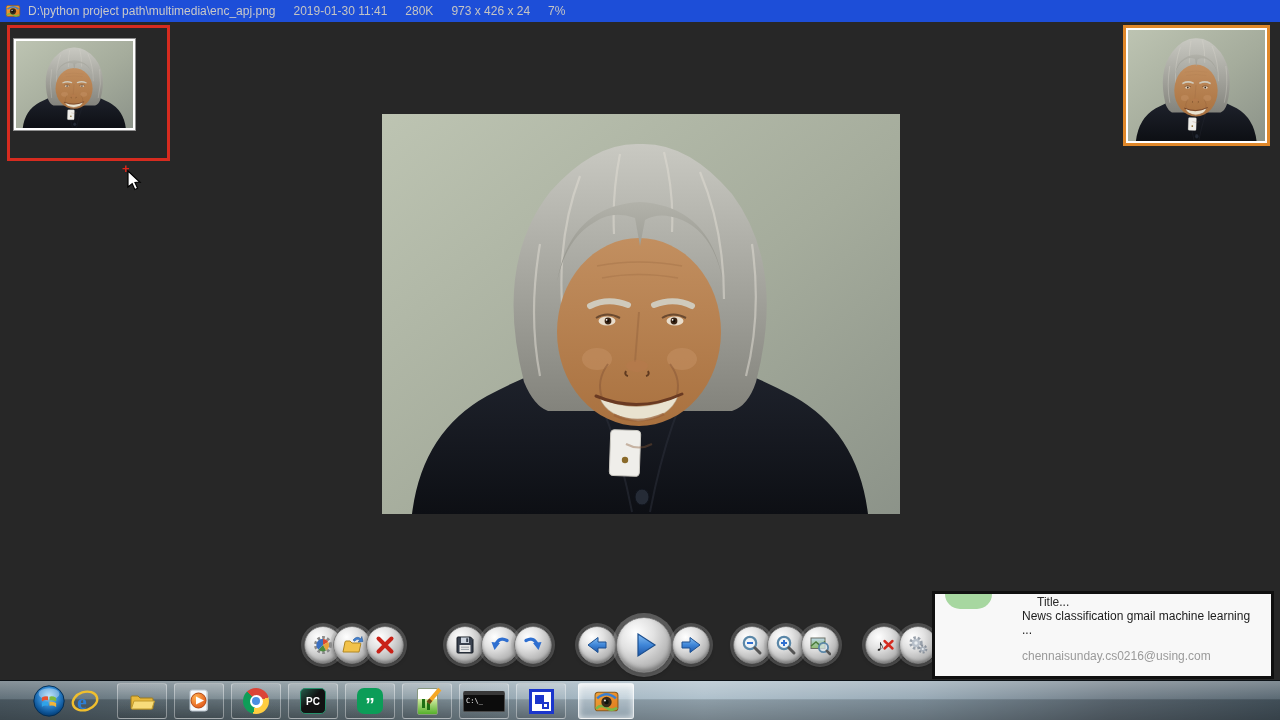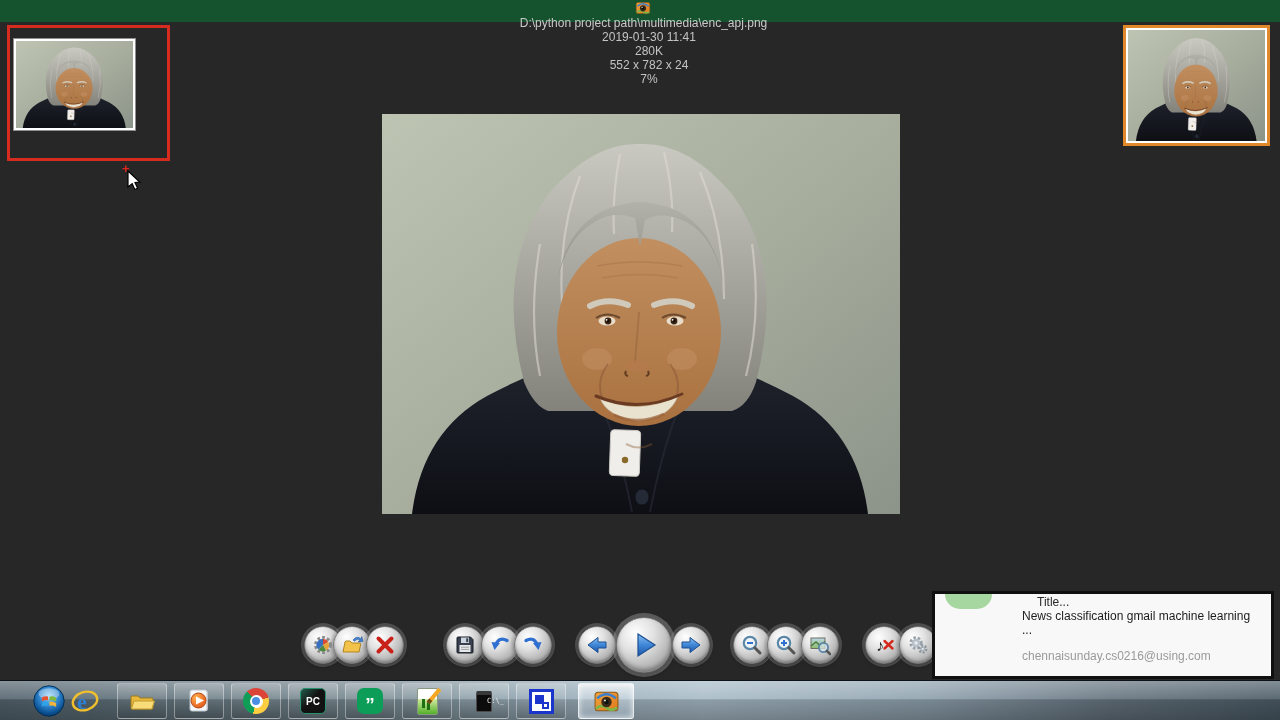--- a/index.html
+++ b/index.html
@@ -3,22 +3,22 @@
 <meta charset="utf-8">
 <style>
   * { margin:0; padding:0; box-sizing:border-box; }
   html,body { background:#000; }
   #screen {
     position:relative; width:1280px; height:720px; overflow:hidden;
     background:#272727; font-family:"Liberation Sans", sans-serif;
     -webkit-font-smoothing:antialiased;
   }
   
-  .titlebar{position:absolute;left:0;top:0;width:1280px;height:22px;background:#14532d;
-    display:flex;align-items:center;color:#c9c9c9;font-size:12px;z-index:3;flex-direction:column;}
+  .titlebar{position:absolute;left:0;top:0;width:1280px;height:22px;background:#1d4ed8;
+    display:flex;align-items:center;color:#c9c9c9;font-size:12px;z-index:3;}
   .titlebar .app-ic{margin-left:5px;width:16px;height:16px;flex:0 0 auto;}
   .tpath{margin-left:7px;white-space:nowrap;}
   .tmeta{margin-left:18px;white-space:nowrap;color:#c4c4c4;}
   .winctl{position:absolute;top:0;height:22px;width:30px;display:flex;align-items:center;justify-content:center;
     color:#8f8f8f;font-size:12px;}
   .ctl-min{left:1196px;} .ctl-res{left:1228px;} .ctl-cls{left:1252px;}
   
   .sel-box{position:absolute;left:7px;top:25px;width:163px;height:136px;border:3px solid #d62b1f;z-index:4;}
   .thumb-frame{position:absolute;left:3px;top:10px;width:123px;height:93px;background:#fff;
     border:1px solid #8f8f8f;padding:2px;}
@@ -71,23 +71,23 @@
     display:flex;align-items:center;justify-content:center;border:1px solid #27906c;
     background-image:linear-gradient(135deg, rgba(60,205,160,.4), rgba(0,0,0,0) 45%);}
   .hang{width:26px;height:26px;background:#0c9d58;border-radius:7px;color:#fff;font-size:19px;font-weight:bold;
     display:flex;align-items:center;justify-content:center;line-height:10px;padding-top:8px;}
   .gred{width:21px;height:27px;border:1px solid #88997f;border-radius:2px;position:relative;
     background:linear-gradient(to bottom, #ffffff 0 42%, #cfe9a0 42%, #55b02a 100%);}
   .gred .bars{position:absolute;left:4px;bottom:6px;width:3px;height:9px;background:#1f6f14;
     box-shadow:5px 2px 0 #1f6f14;}
   .gred .pencil{position:absolute;right:1px;top:-2px;width:4px;height:18px;background:#f5a623;
     border-bottom:4px solid #6b4a1a;transform:rotate(40deg);}
-  .cmd{width:16px;height:21px;background:#0c0c0c;border:1px solid #4a4a4a;border-top:4px solid #383838;
+  .cmd{width:42px;height:21px;background:#0c0c0c;border:1px solid #4a4a4a;border-top:4px solid #383838;
     border-radius:2px;color:#ececec;font-family:"DejaVu Sans Mono", monospace;font-size:7px;
-    display:flex;align-items:flex-start;padding:2px 0 0 10px;}
+    display:flex;align-items:flex-start;padding:2px 0 0 2px;}
   .bluesq{width:25px;height:25px;border:3px solid #1a35cc;background:#fff;position:relative;}
   .bluesq i{position:absolute;left:3px;top:3px;width:9px;height:9px;background:#1a35cc;}
   .bluesq b{position:absolute;right:2px;bottom:2px;width:7px;height:7px;border:2px solid #1a35cc;display:block;}
 </style>
 </head>
 <body>
 
 <div id="screen">
 
   <svg width="0" height="0" style="position:absolute" aria-hidden="true">
@@ -186,21 +186,21 @@
     </defs>
   </svg>
 
   <div class="titlebar">
     <svg class="app-ic" viewBox="0 0 26 26">
         <use href="#fsicon"></use>
       </svg>
     <span class="tpath">D:\python project path\multimedia\enc_apj.png</span>
     <span class="tmeta">2019-01-30 11:41</span>
     <span class="tmeta">280K</span>
-    <span class="tmeta">552 x 782 x 24</span>
+    <span class="tmeta">973 x 426 x 24</span>
     <span class="tmeta">7%</span>
   </div>
   <div class="winctl ctl-min">–</div>
   <div class="winctl ctl-res">❐</div>
   <div class="winctl ctl-cls">✕</div>
 
   <div class="sel-box">
     <div class="thumb-frame">
       <svg viewBox="0 0 518 400" preserveAspectRatio="none">
           <use href="#portrait"></use>

